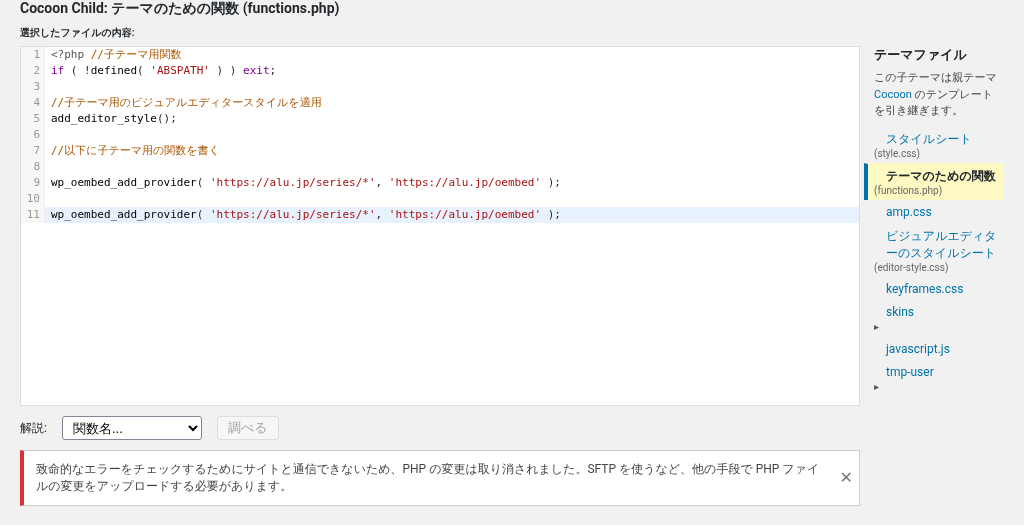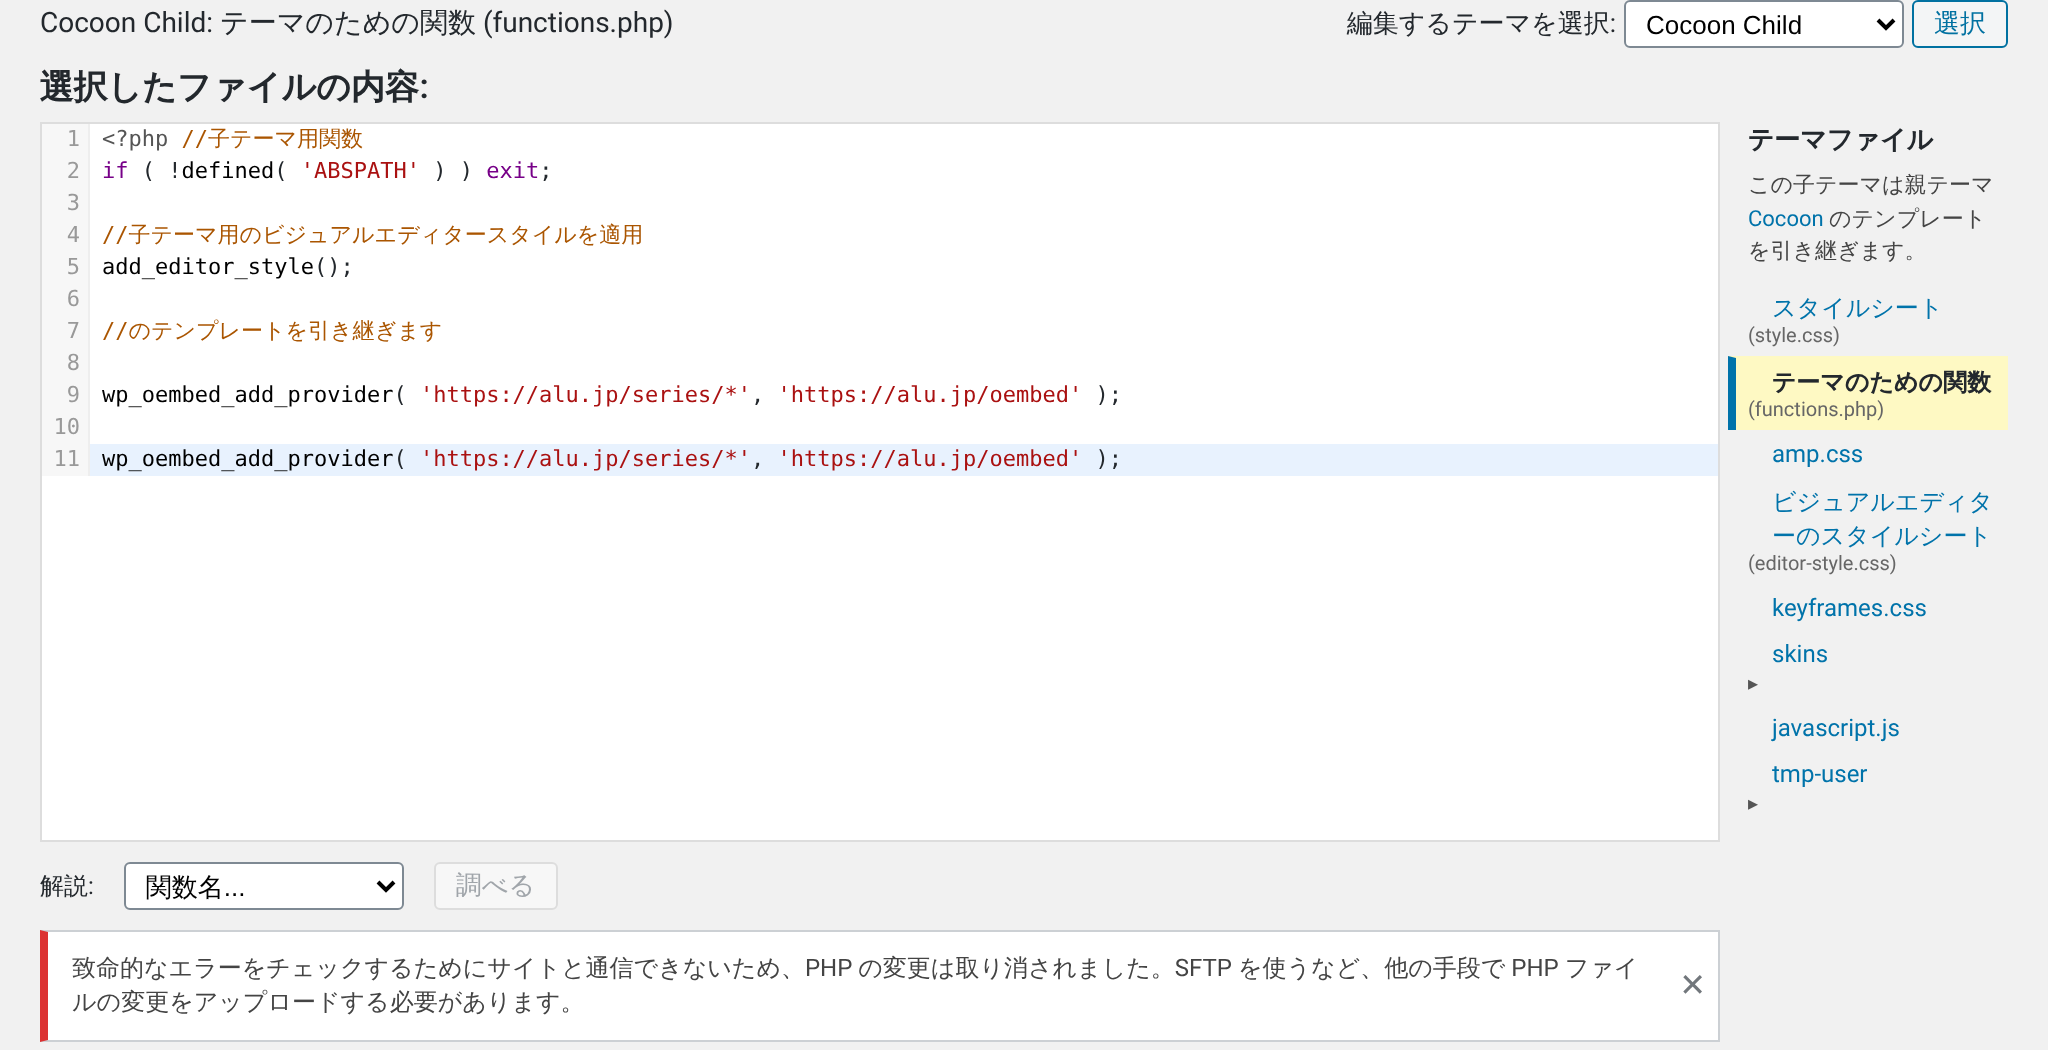--- a/index.html
+++ b/index.html
@@ -1,27 +1,27 @@
 <!DOCTYPE html>
 <html><head>
 <meta charset="utf-8">
 <style>
   * { box-sizing: border-box; }
   html, body { margin: 0; padding: 0; font-family: -apple-system, BlinkMacSystemFont, "Segoe UI", Roboto, "Hiragino Kaku Gothic ProN", Meiryo, sans-serif; font-size: 13px; color: #23282d; background: #f1f1f1; }
   .wrap { padding: 0 20px 20px 20px; }
   h1.page-title { font-size: 22px; font-weight: 400; margin: 4px 0 10px 0; padding: 0; color: #23282d; }
   .header-row { display: flex; justify-content: space-between; align-items: center; flex-wrap: wrap; }
-  .file-desc { font-size: 14px; font-weight: 400; margin: 0; }
+  .file-desc { font-size: 14px; font-weight: 700; margin: 0; }
   .theme-select-row { display: flex; align-items: center; gap: 4px; }
   .theme-select-row label { font-size: 13px; }
   select { font-size: 13px; padding: 2px 24px 2px 6px; border: 1px solid #7e8993; border-radius: 3px; background: #fff; height: 24px; min-width: 140px; }
   .button { display: inline-block; font-size: 13px; line-height: 22px; padding: 0 10px; border: 1px solid #0071a1; border-radius: 3px; background: #f3f5f6; color: #0071a1; cursor: pointer; text-decoration: none; }
   .button[disabled] { color: #a0a5aa; border-color: #ddd; background: #f7f7f7; cursor: default; }
   .subrow { display: flex; justify-content: space-between; align-items: flex-end; margin-top: 4px; }
-  .file-label { font-size: 17px; font-weight: 600; margin: 4px 0 6px 0; }
+  .file-label { font-size: 10px; font-weight: 600; margin: 4px 0 6px 0; }
   .editor-layout { display: flex; gap: 14px; }
   .editor-col { flex: 1 1 auto; display: flex; flex-direction: column; min-width: 0; }
   .sidebar-col { width: 130px; flex: 0 0 130px; font-size: 12px; }
   .code-area { background: #fff; border: 1px solid #ddd; height: 360px; overflow: auto; font-family: Consolas, Monaco, monospace; font-size: 11px; line-height: 16px; position: relative; }
   .code-line { display: flex; }
   .gutter { width: 24px; padding-right: 4px; text-align: right; color: #999; background: #f7f7f7; border-right: 1px solid #eee; user-select: none; flex: 0 0 24px; }
   .code { padding: 0 6px; white-space: pre; flex: 1 1 auto; }
   .hl-cursor { background: #e8f2fe; }
   .cm-kw { color: #708; }
   .cm-str { color: #a11; }
@@ -45,27 +45,20 @@
 </head>
 <body>
 
 <div class="wrap">
 
   <div class="header-row">
     <p class="file-desc">
       <span>Cocoon Child:</span>
       <span>テーマのための関数 (functions.php)</span>
     </p>
-    <div class="theme-select-row">
-      <label>編集するテーマを選択:</label>
-      <select>
-        <option>Cocoon Child</option>
-      </select>
-      <button class="button">選択</button>
-    </div>
   </div>
 
   <div class="subrow">
     <p class="file-label">選択したファイルの内容:</p>
   </div>
 
   <div class="editor-layout">
     <div class="editor-col">
       <div class="code-area" id="code-area">
           <div class="code-line">
@@ -87,21 +80,21 @@
           <div class="code-line">
             <div class="gutter">5</div>
             <div class="code"><span class="cm-func">add_editor_style</span><span>();</span></div>
           </div>
           <div class="code-line">
             <div class="gutter">6</div>
             <div class="code"><span></span></div>
           </div>
           <div class="code-line">
             <div class="gutter">7</div>
-            <div class="code"><span class="cm-com">//のテンプレートを引き継ぎます</span></div>
+            <div class="code"><span class="cm-com">//以下に子テーマ用の関数を書く</span></div>
           </div>
           <div class="code-line">
             <div class="gutter">8</div>
             <div class="code"><span></span></div>
           </div>
           <div class="code-line">
             <div class="gutter">9</div>
             <div class="code"><span class="cm-func">wp_oembed_add_provider</span><span>( </span><span class="cm-str">'https://alu.jp/series/*'</span><span>, </span><span class="cm-str">'https://alu.jp/oembed'</span><span> );</span></div>
           </div>
           <div class="code-line">

